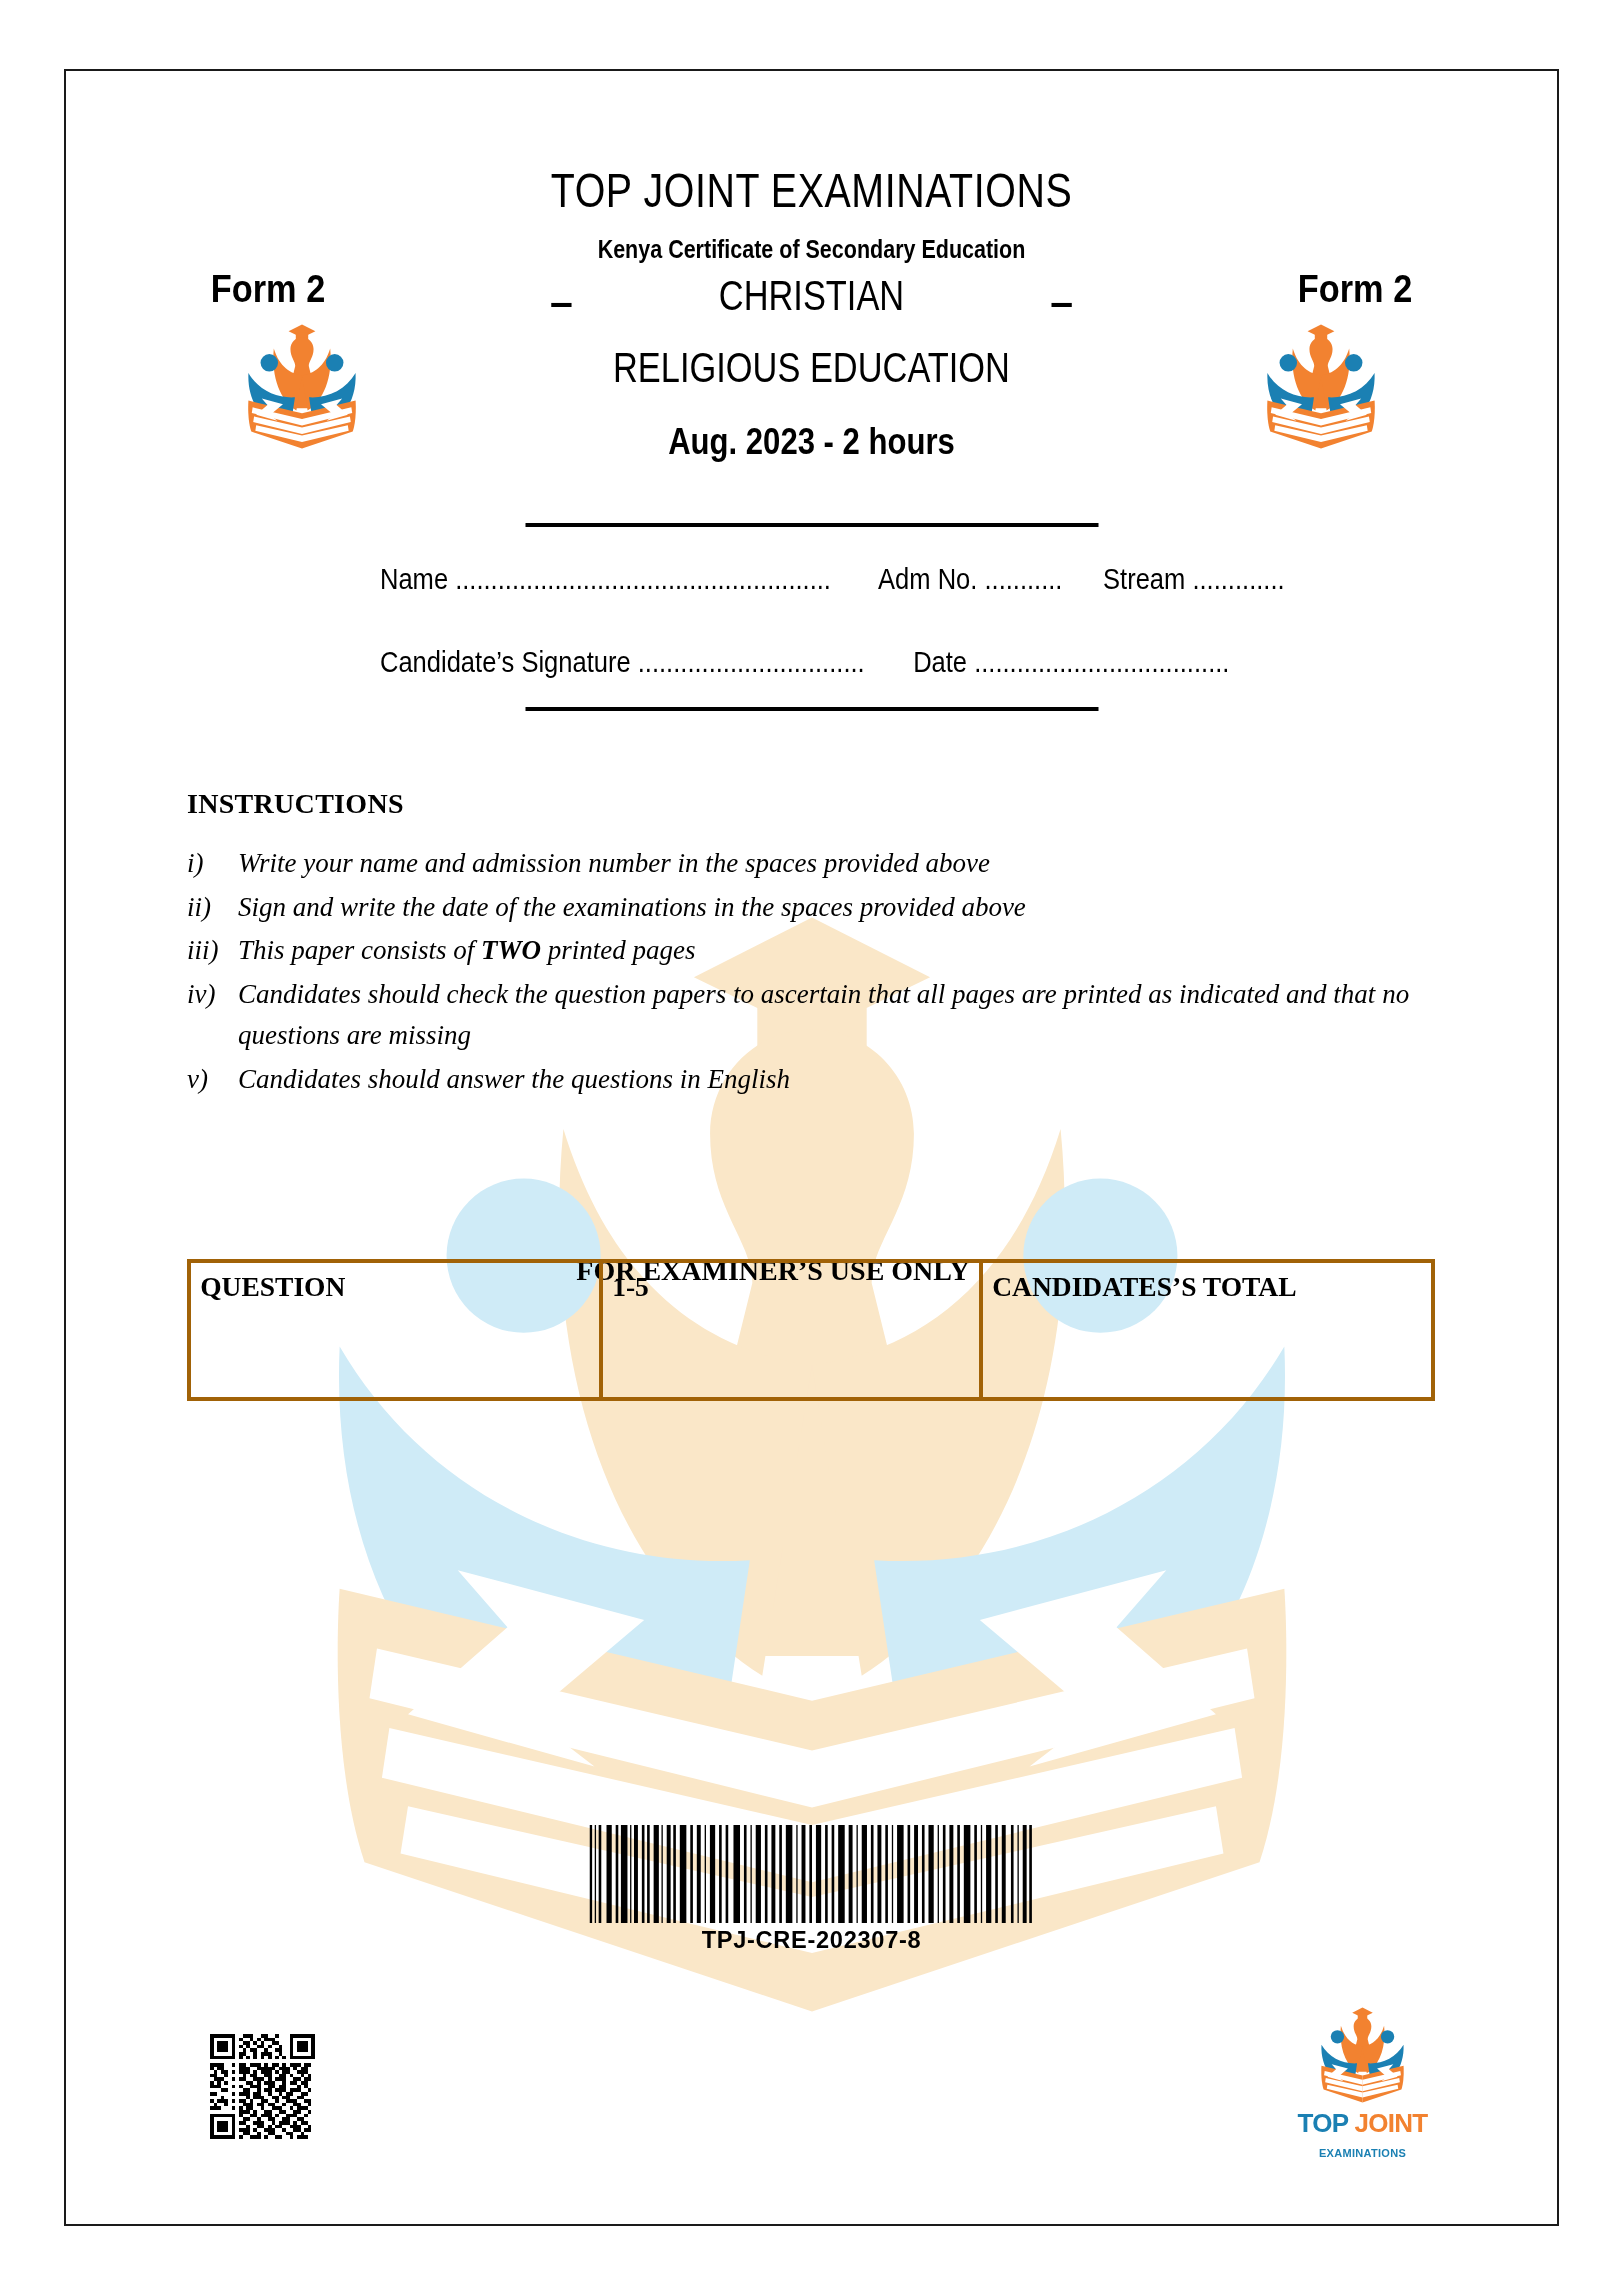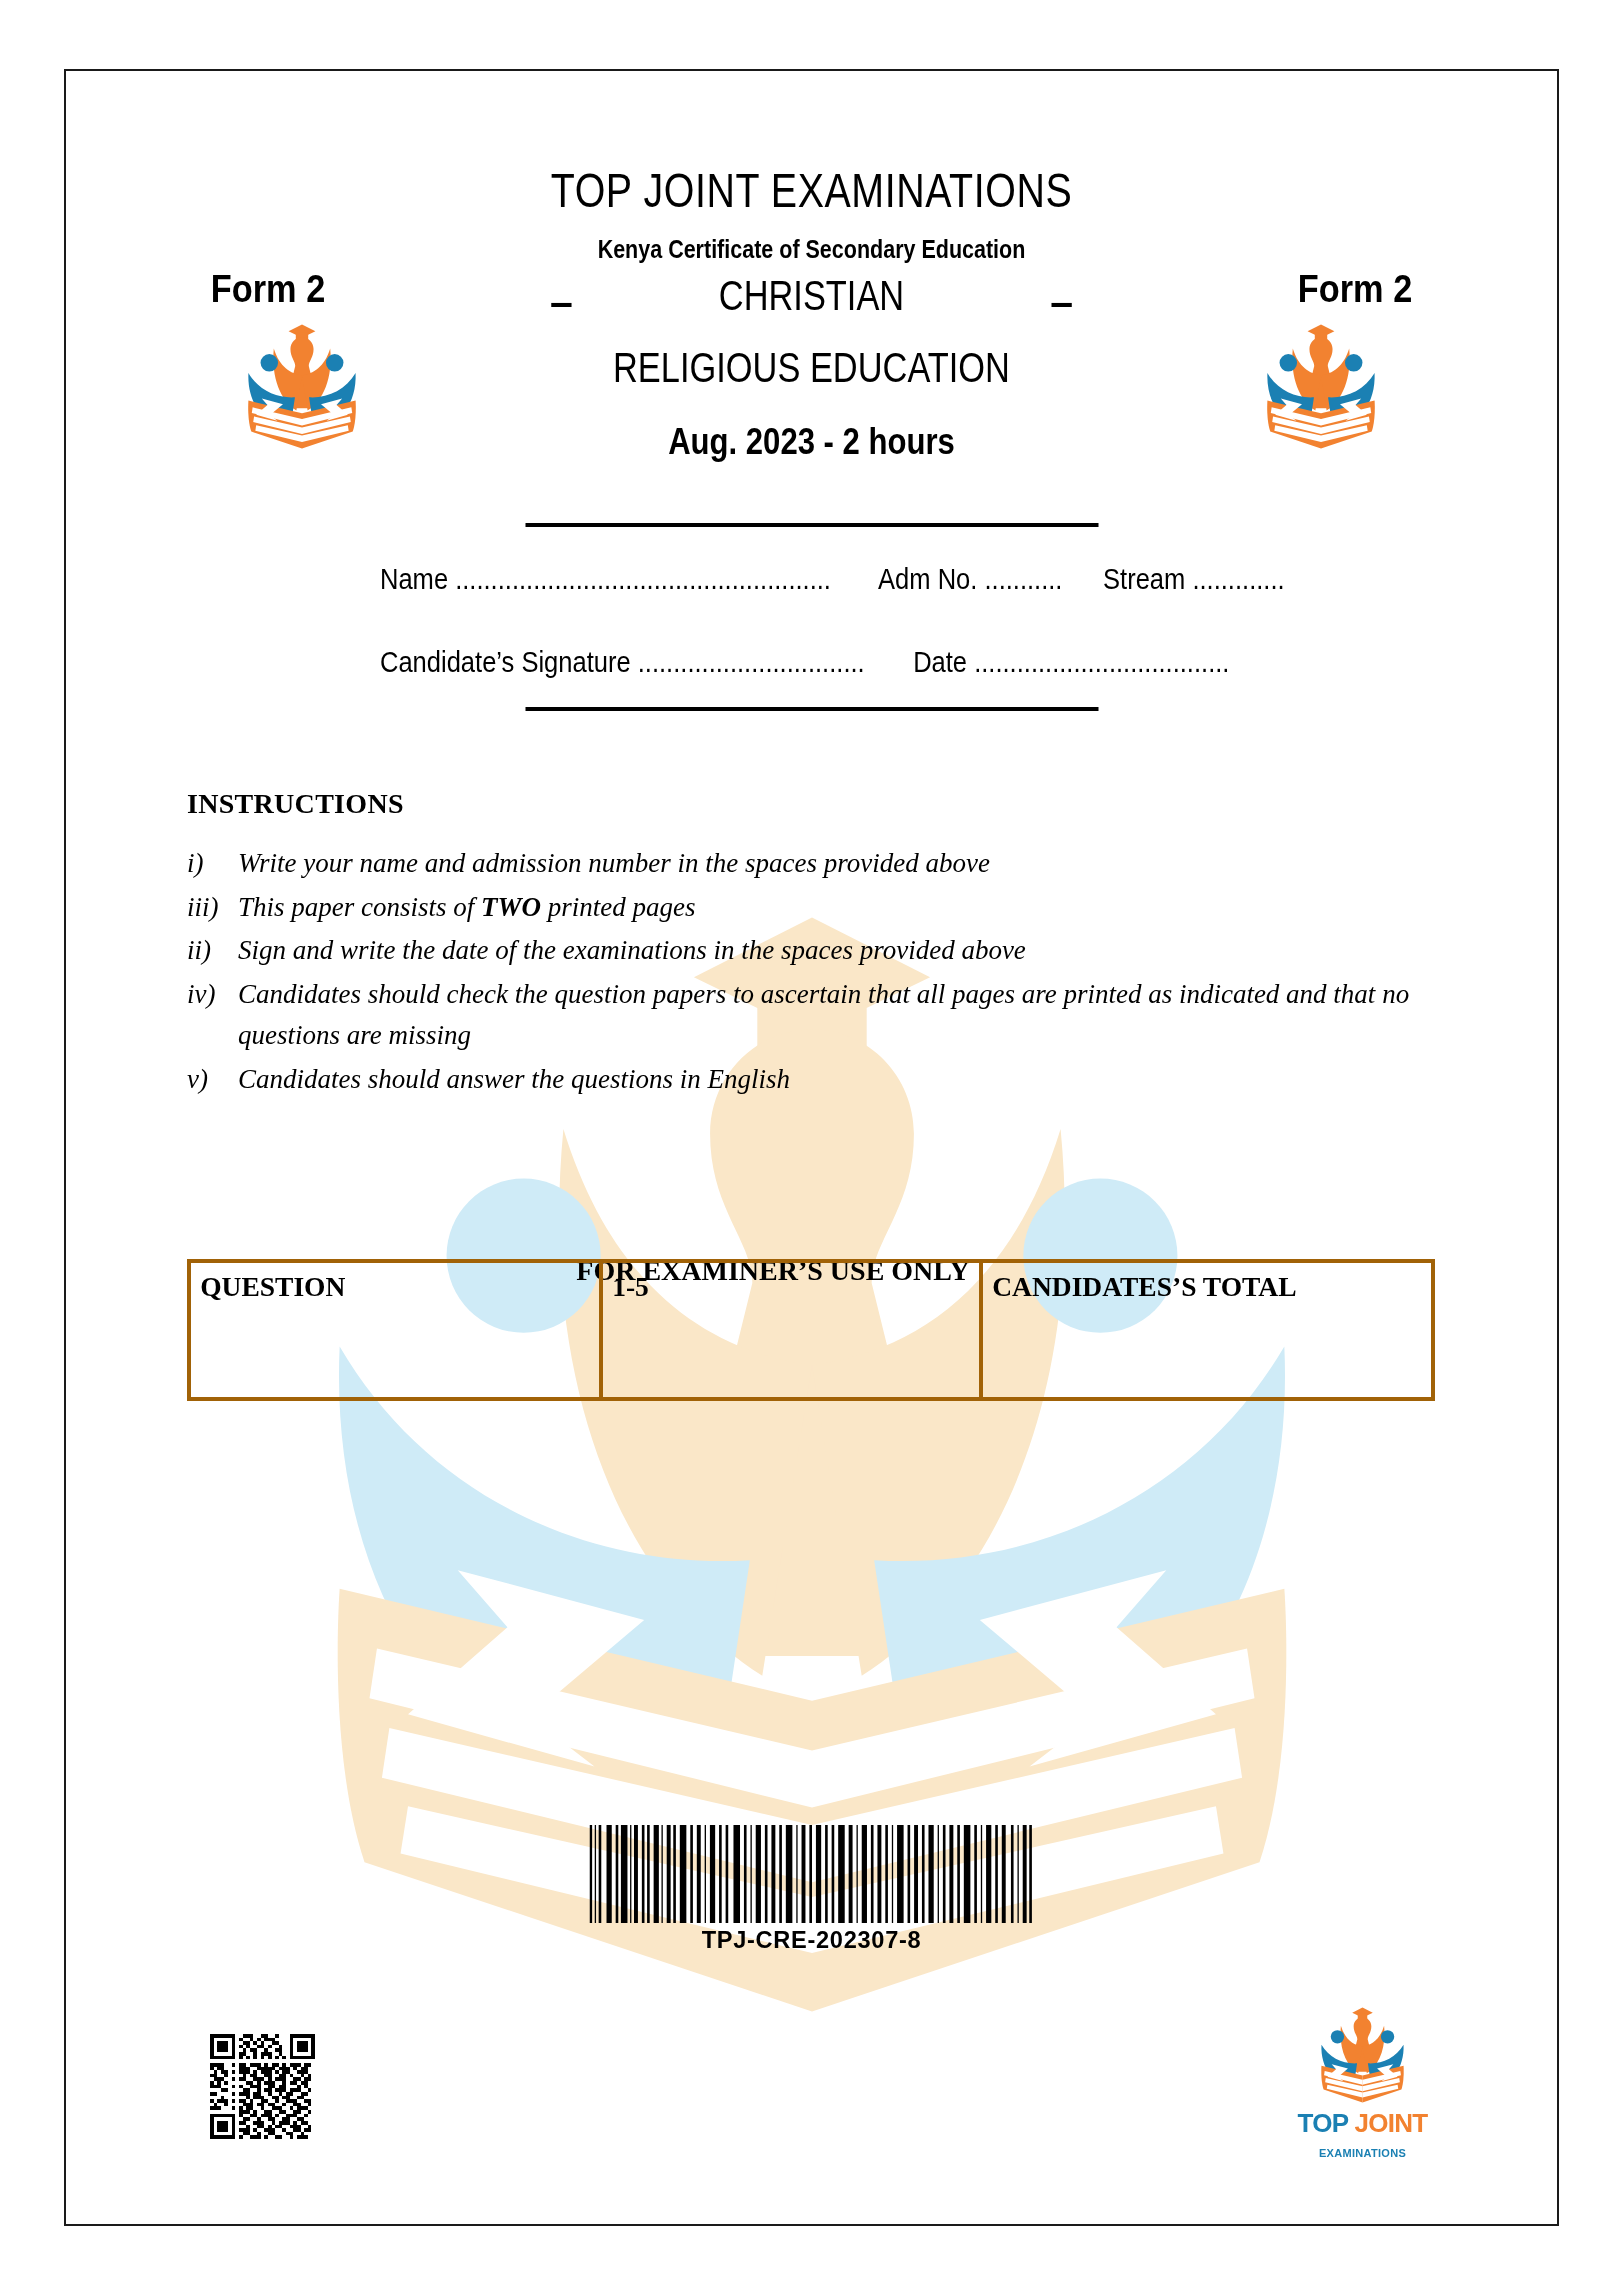--- a/index.html
+++ b/index.html
@@ -416,26 +416,26 @@
     </div>
 
     <div class="instr-title">INSTRUCTIONS</div>
 
     <div id="instr-list">
       <div class="instr-item">
         <span class="instr-num">i)</span>
         <span class="instr-text">Write your name and admission number in the spaces provided above</span>
       </div>
       <div class="instr-item">
+        <span class="instr-num">ii)</span>
+        <span class="instr-text">Sign and write the date of the examinations in the spaces provided above</span>
+      </div>
+      <div class="instr-item">
         <span class="instr-num">iii)</span>
         <span class="instr-text"><span>This paper consists of </span><b>TWO</b><span> printed pages</span></span>
-      </div>
-      <div class="instr-item">
-        <span class="instr-num">ii)</span>
-        <span class="instr-text">Sign and write the date of the examinations in the spaces provided above</span>
       </div>
       <div class="instr-item">
         <span class="instr-num">iv)</span>
         <span class="instr-text">Candidates should check the question papers to ascertain that all pages are printed as indicated and that no questions are missing</span>
       </div>
       <div class="instr-item">
         <span class="instr-num">v)</span>
         <span class="instr-text">Candidates should answer the questions in English</span>
       </div>
     </div>

